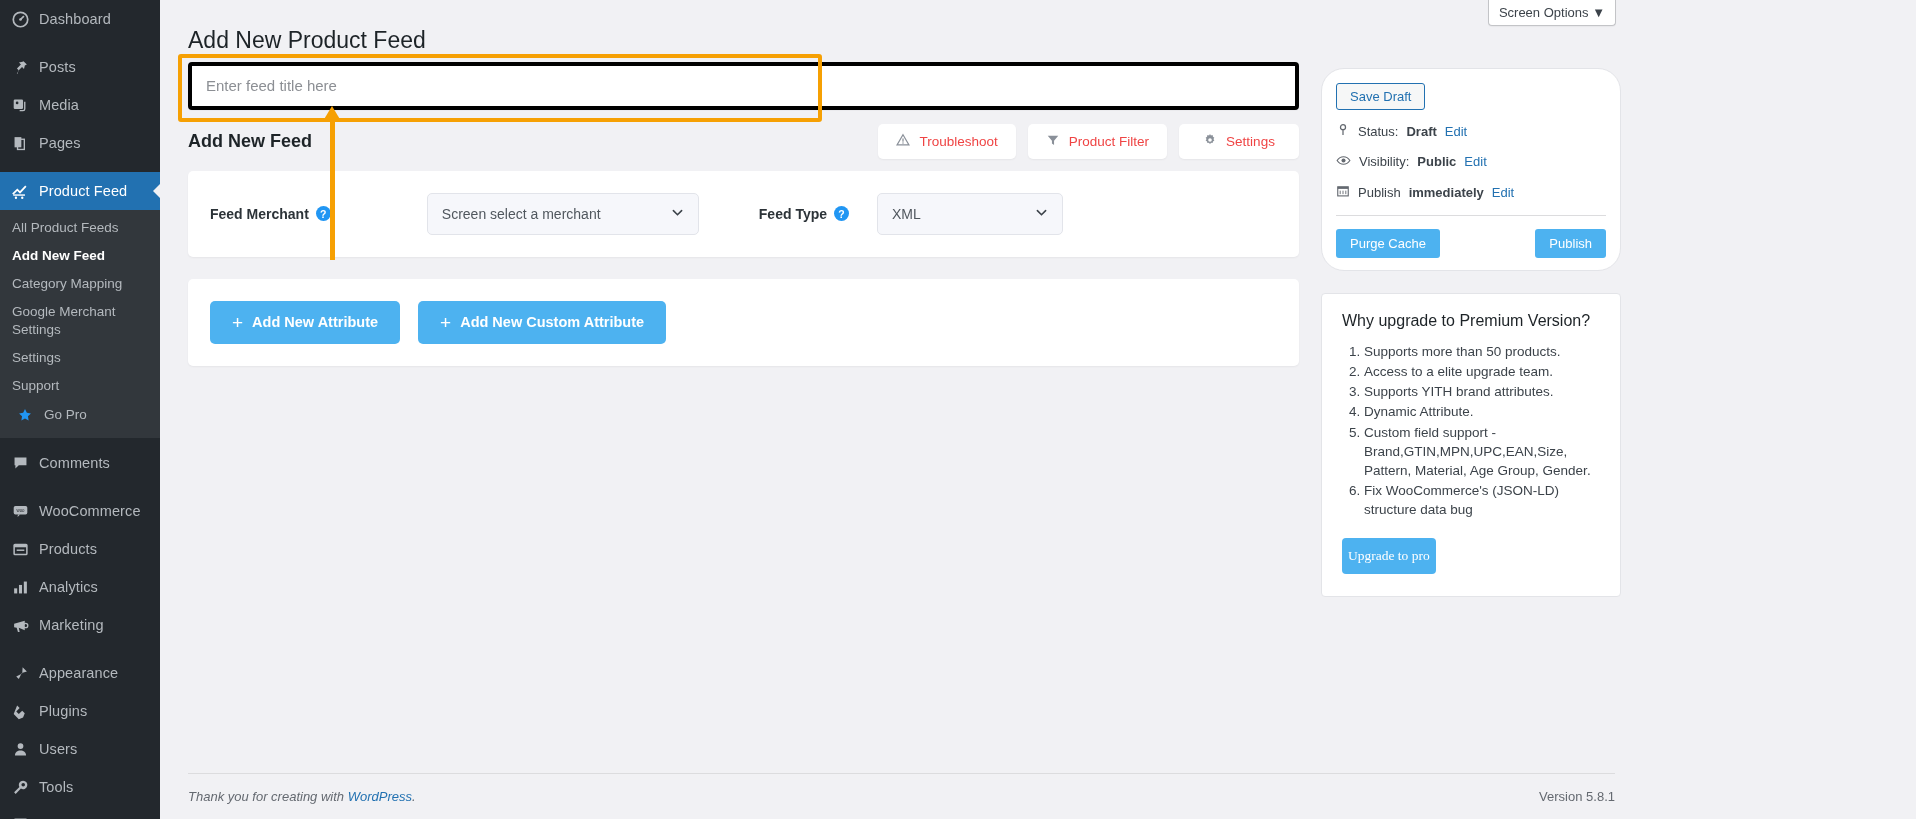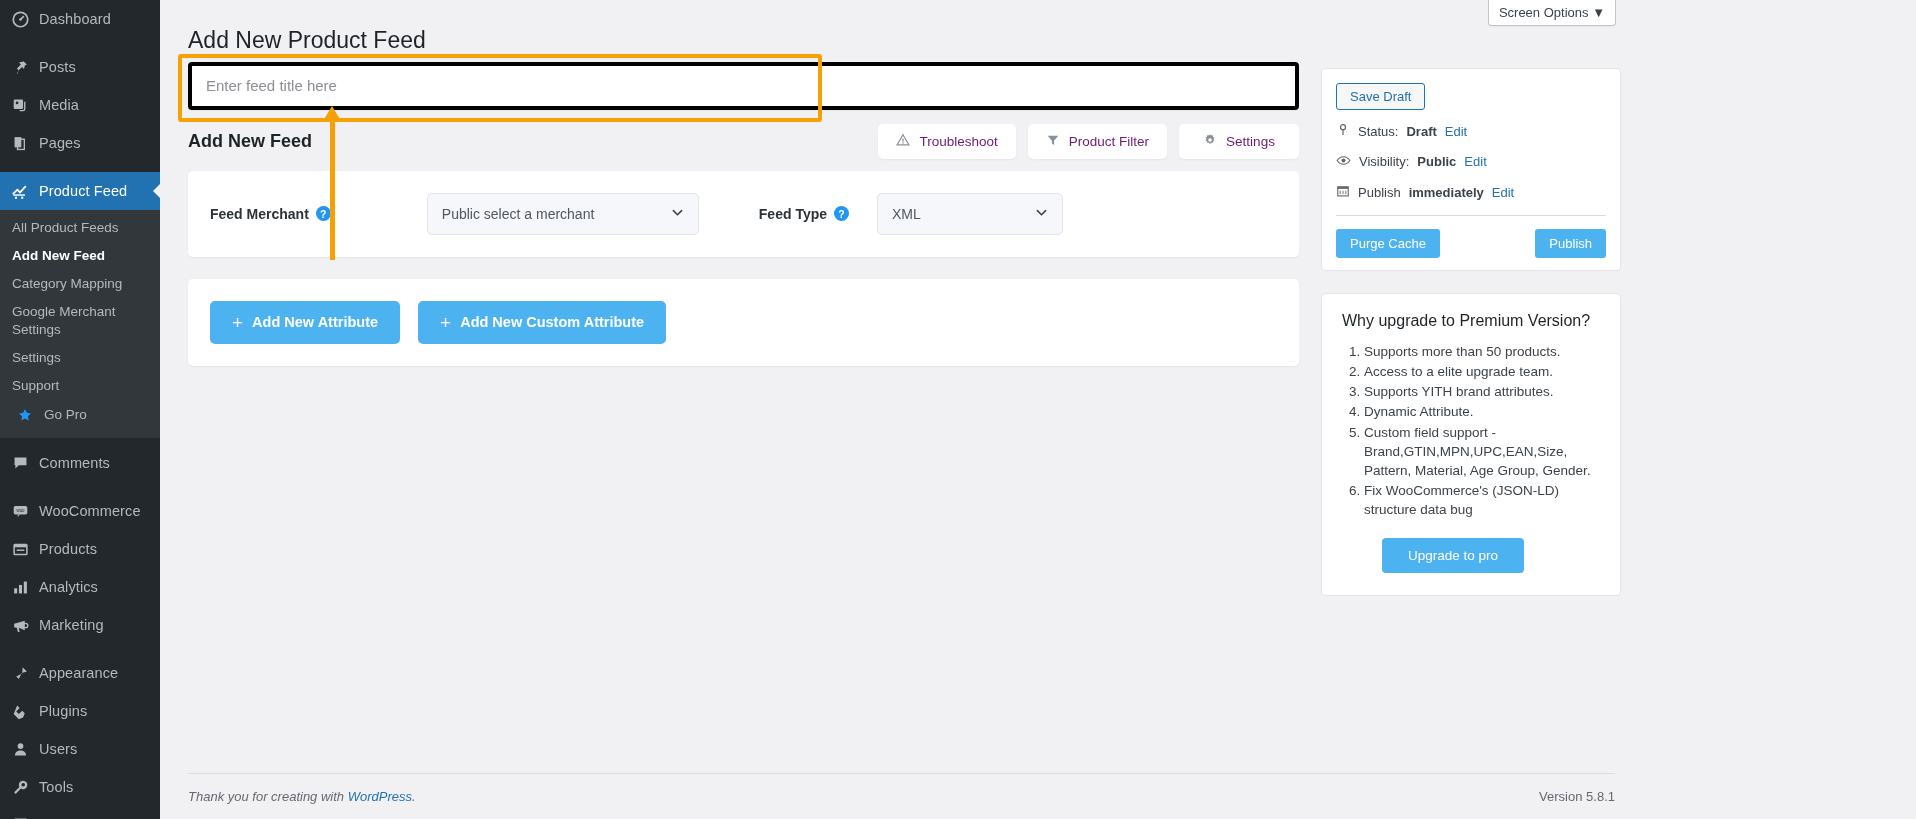--- a/index.html
+++ b/index.html
@@ -99,21 +99,21 @@
   }
 
   .subhead-row {
     display: flex; align-items: center; justify-content: space-between;
     margin: 14px 0 12px 0;
   }
   .subhead-title { font-size: 18px; font-weight: bold; color: #1d2327; }
   .tool-btns { display: flex; gap: 12px; }
   .tool-btn {
     background: #fff; border: none; border-radius: 5px;
-    padding: 9px 18px; font-size: 13.5px; color: #701a75;
+    padding: 9px 18px; font-size: 13.5px; color: #ef4444;
     display: inline-flex; align-items: center; gap: 9px;
     cursor: pointer; box-shadow: 0 1px 2px rgba(0,0,0,.05);
     min-width: 120px; justify-content: center;
     font-family: "Liberation Sans", sans-serif;
   }
 
   .card {
     background: #fff; border-radius: 5px;
     box-shadow: 0 1px 2px rgba(0,0,0,.05);
     padding: 22px 22px;
@@ -154,21 +154,21 @@
     font-family: "Liberation Sans", sans-serif;
   }
   .plus { font-size: 19px; font-weight: 400; line-height: 1; }
   .attr-btns { display: flex; gap: 18px; }
 
   
   .panel {
     background: #fff; border: 1px solid #e3e4e8; border-radius: 4px;
     margin-bottom: 22px;
   }
-  .publish-panel { padding: 14px 14px 12px 14px; }
+  .publish-panel { padding: 14px 14px 12px 14px; border-radius: 23px; }
   .save-draft {
     background: #f6f7f7; border: 1px solid #2271b1; border-radius: 3px;
     color: #2271b1; font-size: 13px; padding: 5px 13px; cursor: pointer;
     font-family: "Liberation Sans", sans-serif;
   }
   .meta-line {
     display: flex; align-items: center; gap: 8px;
     font-size: 13px; color: #3c434a; margin-top: 13px;
   }
   .meta-line b { font-weight: bold; }
@@ -186,23 +186,22 @@
     font-family: "Liberation Sans", sans-serif;
   }
   .premium-panel { padding: 18px 20px 22px 20px; }
   .premium-title {
     font-size: 16px; font-weight: normal; color: #1d2327; margin-bottom: 12px;
   }
   .premium-list { padding-left: 22px; font-size: 13.5px; color: #3c434a; line-height: 1.42; }
   .premium-list li { margin-bottom: 1px; }
   .upgrade-btn {
     background: #4db2f0; color: #fff; border: none; border-radius: 4px;
-    font-size: 13.5px; padding: 10px 26px; cursor: pointer; margin-top: 18px;
-    font-family: Liberation Sans, sans-serif;
-    margin-left: 40px;
+    font-size: 13.5px; padding: 10px 6px; cursor: pointer; margin-top: 18px;
+    font-family: Liberation Serif, serif;
   }
 
   .footer {
     position: absolute; left: 28px; right: 24px; bottom: 0;
     height: 46px; display: flex; align-items: center;
     justify-content: space-between;
     border-top: 1px solid #dcdcde; font-size: 13px; color: #646970;
   }
   .footer .thanks { font-style: italic; }
   .footer a { color: #2271b1; text-decoration: none; }
@@ -460,21 +459,21 @@
           </div>
         </div>
 
         <div class="card">
           <div class="field-row">
             <label class="field-label">
               <span>Feed Merchant</span>
               <span class="help-ico">?</span>
             </label>
             <div class="select-box merchant-select">
-              <span>Public select a merchant</span>
+              <span>Screen select a merchant</span>
               <span class="chev">
                 <svg width="15" height="15" viewBox="0 0 20 20">
                     <path d="M4.5 7.5L10 13l5.5-5.5" stroke="#3c434a" stroke-width="2.1" fill="none" stroke-linecap="round"></path>
                   </svg>
               </span>
             </div>
 
             <label class="field-label ftype-label">
               <span>Feed Type</span>
               <span class="help-ico">?</span>

